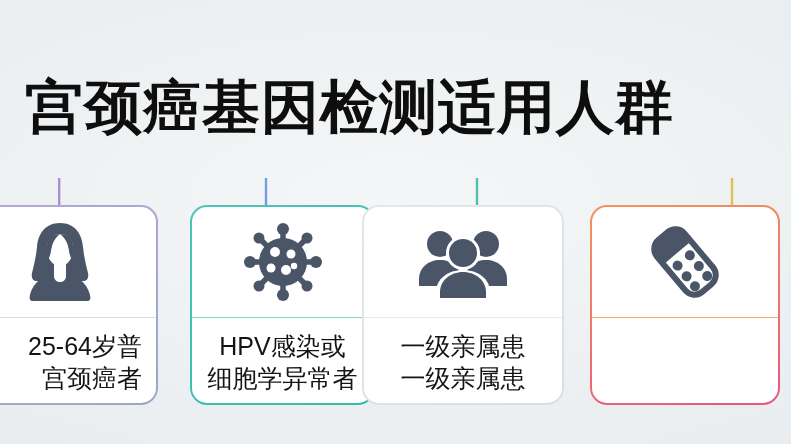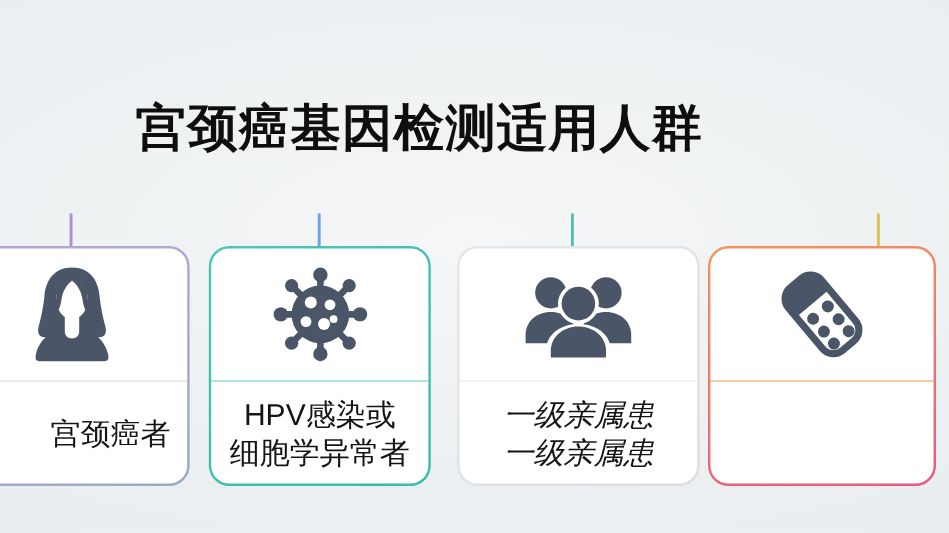--- a/index.html
+++ b/index.html
@@ -24,21 +24,21 @@
     overflow: hidden;
   }
 
   
   #title {
     position: absolute;
     left: 0;
     top: 74px;
     width: 699px;
     text-align: center;
-    font-size: 42px;
+    font-size: 58px;
     line-height: 66px;
     font-weight: bold;
     letter-spacing: 1px;
     color: #0e0e0e;
     white-space: nowrap;
   }
 
   
   #connectors {
     position: absolute;
@@ -102,21 +102,21 @@
     line-height: 32px;
     font-weight: normal;
     color: #141414;
     white-space: nowrap;
     letter-spacing: 0px;
   }
 
   
   #card-1-wrap { left: -38px; width: 196px; }
   #card-2-wrap { left: 174px; width: 185px; }
-  #card-3-wrap { left: 381px; width: 202px; font-style: italic; }
+  #card-3-wrap { left: 362px; width: 202px; }
   #card-4-wrap { left: 590px; width: 190px; }
 
   #card-1-wrap .text-zone { align-items: flex-end; padding-right: 14px; }
 
   svg { display: block; }
 </style>
 </head>
 <body>
 
 <div id="canvas">
@@ -160,26 +160,27 @@
 
               <path d="M33 42 L45 42 L45 55 C45 59 42 61 39 61 C36 61 33 59 33 55 Z" fill="#ffffff"></path>
 
               <path d="M26 26 C26 18 30 13 39 13 C34 17 31 22 30 30 C29 36 27 40 24 42 C24 36 26 31 26 26 Z" fill="#4a5568"></path>
               <path d="M52 26 C52 18 48 13 39 13 C44 17 47 22 48 30 C49 36 51 40 54 42 C54 36 52 31 52 26 Z" fill="#4a5568"></path>
             </svg>
           </span>
         </div>
         <div class="divider" style="background:#d8dce4;"></div>
         <div class="text-zone">
+          <div class="line">25-64岁普</div>
           <div class="line">宫颈癌者</div>
         </div>
       </div>
     </div>
 
-    <div class="card-border" id="card-2-wrap" style="background: linear-gradient(150deg, #4ec5b6 0%, #3fc1b0 50%, #35bda8 100%);">
+    <div class="card-border" id="card-2-wrap" style="background: linear-gradient(150deg, #4ec5b6 0%, #3fc1b0 50%, #35bda8 100%); margin-left: 16px;">
       <div class="card-inner">
         <div class="icon-zone">
           <span>
             <svg width="82" height="82" viewBox="0 0 82 82">
               <g fill="#4a5568">
 
                 <g stroke="#4a5568" stroke-width="5.5" stroke-linecap="round">
                   <line x1="41" y1="41" x2="41" y2="9"></line>
                   <line x1="41" y1="41" x2="41" y2="73"></line>
                   <line x1="41" y1="41" x2="9" y2="41"></line>

